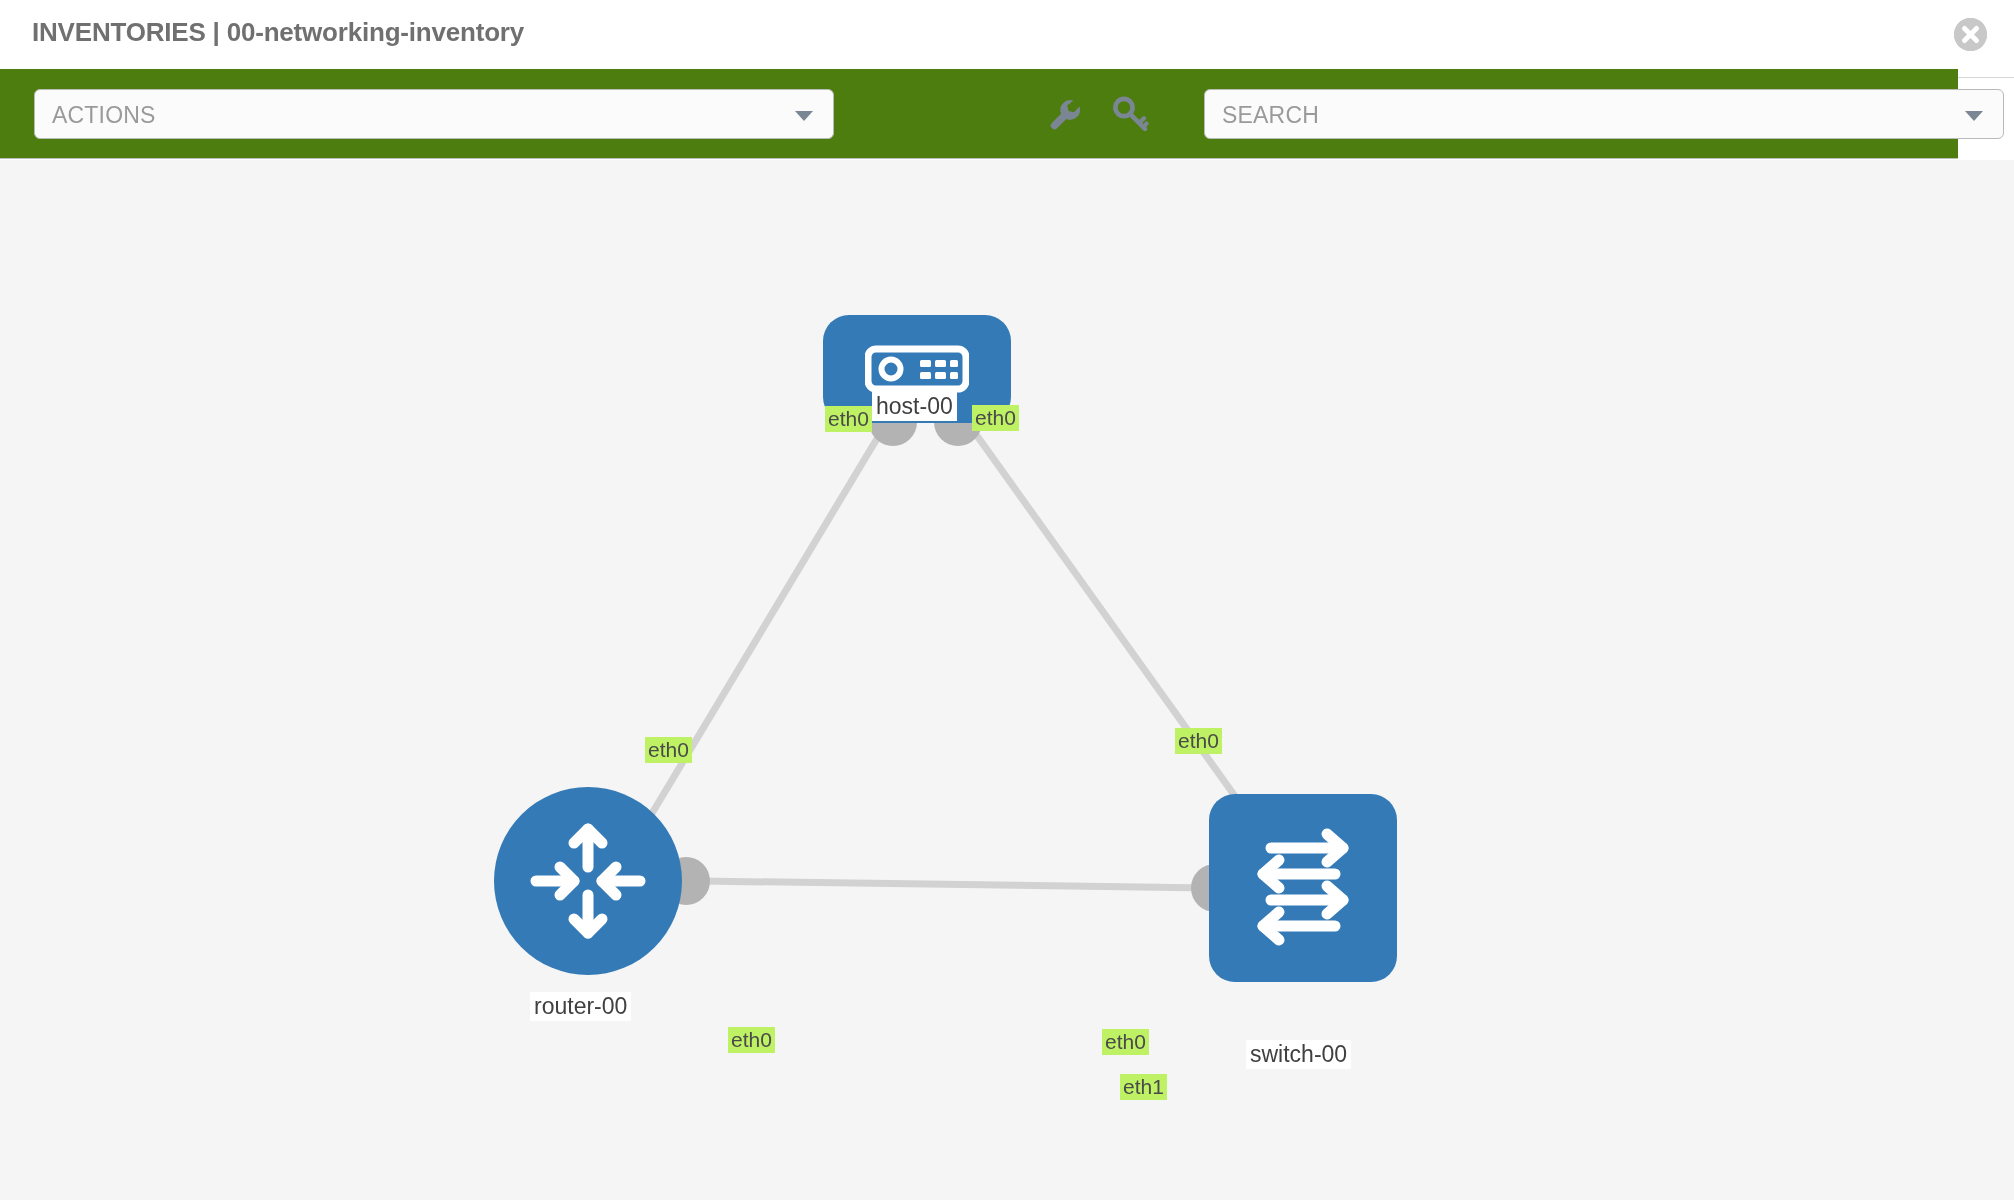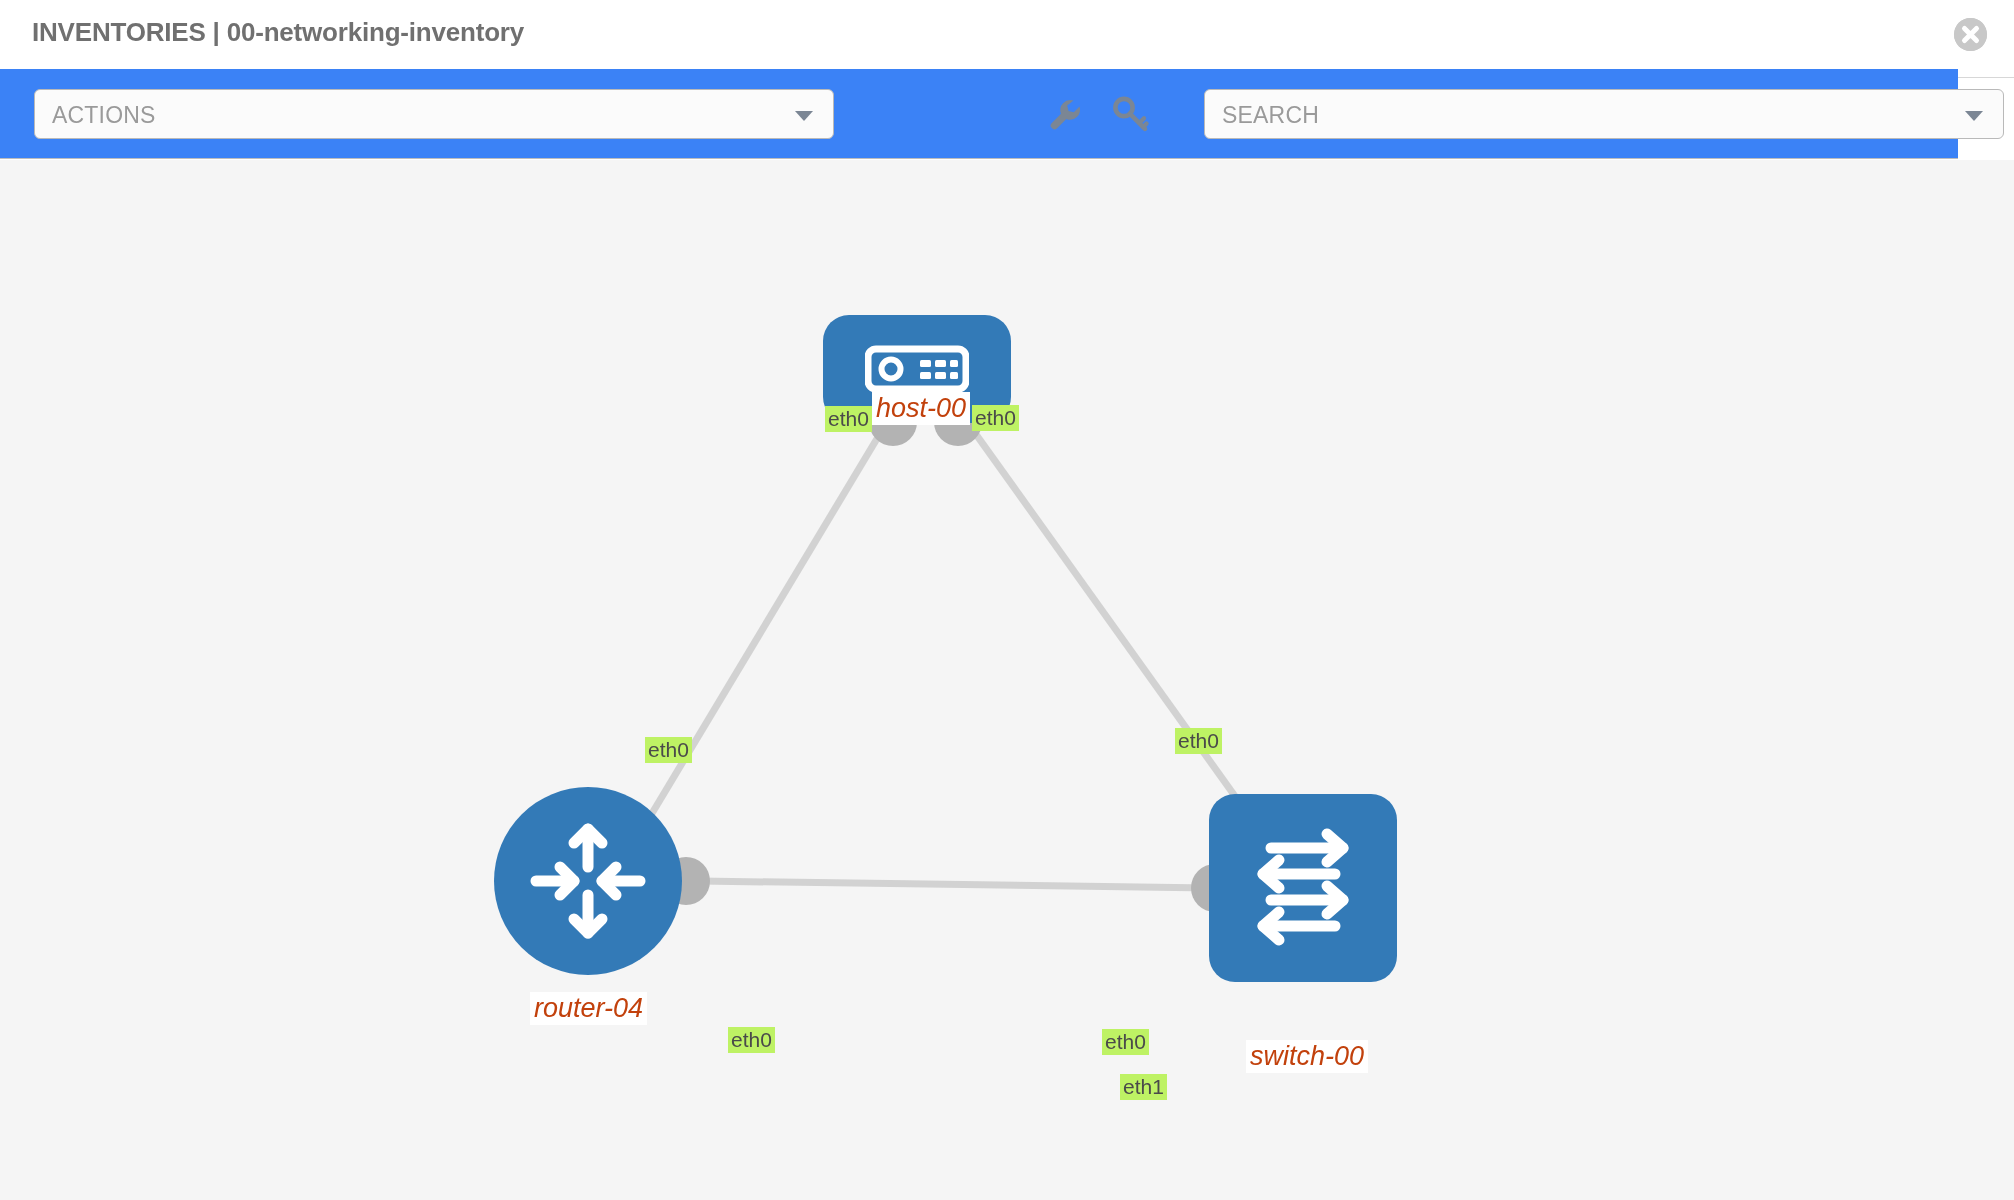--- a/index.html
+++ b/index.html
@@ -24,21 +24,21 @@
   .close-btn {
     position: absolute; right: 27px; top: 18px;
     width: 33px; height: 33px; border-radius: 50%;
     background: #c8c8c8; cursor: pointer;
   }
   .close-btn svg { display: block; }
 
   
   .toolbar {
     position: absolute; left: 0; top: 69px; width: 1958px; height: 90px;
-    background: #3b82f6; border-bottom: 1px solid #bdbdbd; padding-left: 45px;
+    background: #4d7c0f; border-bottom: 1px solid #bdbdbd; padding-left: 45px;
   }
   .actions-select {
     position: absolute; left: 34px; top: 20px;
     width: 800px; height: 50px;
     background: #fbfbfb; border: 1px solid #b9b9b9; border-radius: 6px;
     cursor: pointer;
   }
   .actions-select .label {
     position: absolute; left: 17px; top: 12px;
     font-size: 23px; color: #9a9a9a; letter-spacing: 0.2px;
@@ -85,22 +85,22 @@
     left: 494px; top: 627px; width: 188px; height: 188px;
     background: #337ab7; border-radius: 50%;
   }
   .node-switch {
     left: 1209px; top: 634px; width: 188px; height: 188px;
     background: #337ab7; border-radius: 26px;
   }
   .node svg { position: absolute; left: 50%; top: 50%; transform: translate(-50%, -50%); }
 
   .node-label {
-    position: absolute; font-size: 27px; color: #c2410c;
-    background: #ffffff; padding: 1px 4px; white-space: nowrap; font-style: italic;
+    position: absolute; font-size: 23px; color: #404040;
+    background: #ffffff; padding: 1px 4px; white-space: nowrap;
   }
   .label-host   { left: 872px; top: 232px; }
   .label-router { left: 530px; top: 832px; }
   .label-switch { left: 1246px; top: 880px; }
 
   .if-label {
     position: absolute; font-size: 21px; color: #4a4a4a;
     background: #bef264; padding: 1px 3px; white-space: nowrap;
   }
   .if-host-left   { left: 825px;  top: 246px; }
@@ -212,21 +212,21 @@
           <polyline points="36,32 20,46 36,60"></polyline>
           <line x1="28" y1="72" x2="100" y2="72"></line>
           <polyline points="84,58 100,72 84,86"></polyline>
           <line x1="92" y1="98" x2="20" y2="98"></line>
           <polyline points="36,84 20,98 36,112"></polyline>
         </g>
       </svg>
     </div>
 
     <div class="node-label label-host">host-00</div>
-    <div class="node-label label-router">router-04</div>
+    <div class="node-label label-router">router-00</div>
     <div class="node-label label-switch">switch-00</div>
 
     <div class="if-label if-host-left">eth0</div>
     <div class="if-label if-host-right">eth0</div>
     <div class="if-label if-rt-up">eth0</div>
     <div class="if-label if-sw-up">eth0</div>
     <div class="if-label if-rt-right">eth0</div>
     <div class="if-label if-sw-left-a">eth0</div>
     <div class="if-label if-sw-left-b">eth1</div>
 

